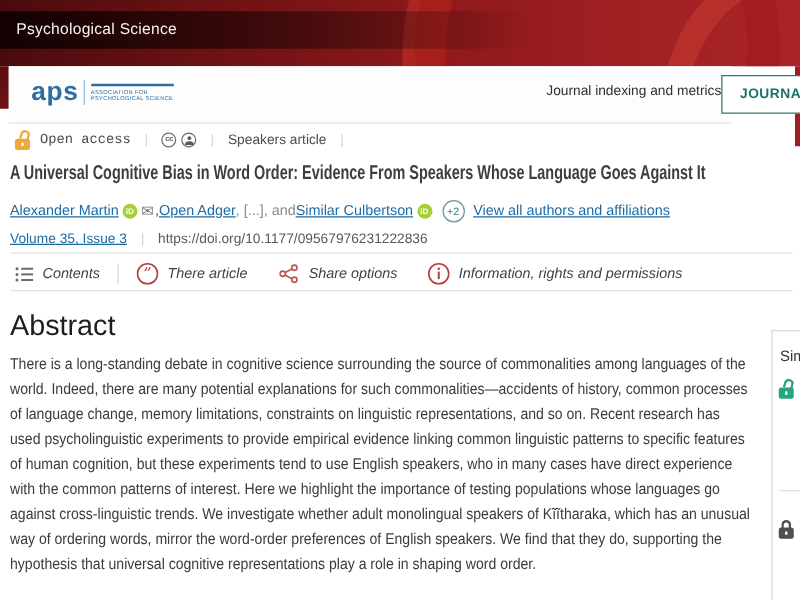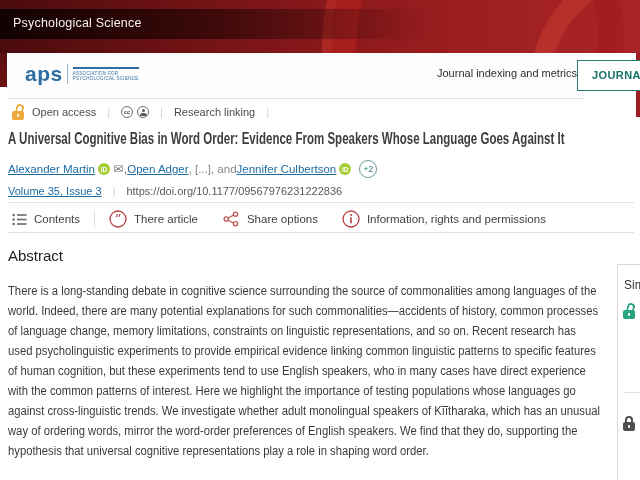--- a/index.html
+++ b/index.html
@@ -29,21 +29,21 @@
   .logo-org{border-top:2.5px solid #2e6da3;padding-top:1.5px;}
   .logo-org div{font-size:4.5px;line-height:5px;color:#2e6da3;letter-spacing:0.3px;white-space:nowrap;}
   .indexing-link{position:absolute;left:430px;top:14px;font-size:11px;color:#2f2f2f;cursor:pointer;}
   .home-btn{position:absolute;left:570px;top:7px;width:130px;height:31px;box-sizing:border-box;background:#fff;
     border:1px solid #2a7b74;color:#17716a;font-weight:bold;font-size:11px;letter-spacing:0.4px;
     line-height:29px;padding-left:14px;cursor:pointer;white-space:nowrap;}
 
   
   .meta-row{position:absolute;left:12px;top:104px;display:flex;align-items:center;font-size:11px;color:#4c4c4c;white-space:nowrap;}
   .meta-sep{color:#d4d4d4;margin:0 11px;}
-  .icon-label{display:flex;align-items:center;gap:7px;}
+  .icon-label{display:flex;align-items:center;gap:7px;font-family:Liberation Mono, monospace;}
 
   
   .lock{position:relative;display:inline-block;width:13px;height:16px;}
   .lock i{position:absolute;bottom:0;left:0;width:12px;height:9px;border-radius:2px;background:currentColor;}
   .lock i::after{content:'';position:absolute;left:5px;top:3px;width:2px;height:3px;background:#fff;border-radius:1px;}
   .lock b{position:absolute;top:1px;left:2px;width:8px;height:8px;border:2px solid currentColor;border-bottom:none;
           border-radius:4px 4px 0 0;box-sizing:border-box;}
   .lock.open b{left:4px;top:0;transform:rotate(16deg);}
   .lock.orange{color:#eda93c;}
   .lock.green{color:#26a380;}
@@ -69,25 +69,25 @@
   .more-badge{display:inline-flex;align-items:center;justify-content:center;width:16px;height:16px;border-radius:50%;
     border:1px solid #6b9b97;color:#2e7d78;font-size:8.5px;margin:0 7px 0 5px;cursor:pointer;}
   .issue-row{position:absolute;left:8px;top:185px;display:flex;align-items:center;font-size:11px;color:#595959;white-space:nowrap;}
   .issue-sep{color:#cfcfcf;margin:0 11px;}
 
   .rule{position:absolute;left:8px;width:626px;height:1px;background:#e3e3e3;}
   .rule.r1{top:202px;} .rule.r2{top:232px;}
 
   
   .toolbar{position:absolute;left:12px;top:206px;height:26px;display:flex;align-items:center;white-space:nowrap;}
-  .tb-item{display:flex;align-items:center;gap:7px;margin-right:24px;font-size:11.5px;color:#3f3f3f;cursor:pointer;}
+  .tb-item{display:flex;align-items:center;gap:7px;margin-right:24px;font-size:11.5px;color:#3f3f3f;cursor:pointer;font-style:italic;}
   .tb-div{width:1px;height:16px;background:#d8d8d8;margin:0 14px 0 0;}
 
   
-  .abs-heading{position:absolute;left:8px;top:247px;font-size:15px;font-weight:500;color:#1e1e1e;}
+  .abs-heading{position:absolute;left:8px;top:247px;font-size:23px;font-weight:500;color:#1e1e1e;}
   .abs-body{position:absolute;left:8px;top:281px;width:660px;font-size:12.5px;line-height:20px;color:#3b3b3b;
     transform:scaleX(0.9);transform-origin:0 0;}
 
   
   .sidebar{position:absolute;left:617px;top:264px;width:60px;height:216px;background:#fff;
     border-left:1px solid #d9d9d9;border-top:1px solid #d9d9d9;}
   .sb-heading{position:absolute;left:6px;top:13px;font-size:12px;color:#333;white-space:nowrap;}
   .sb-item1{position:absolute;left:5px;top:38px;cursor:pointer;}
   .sb-div{position:absolute;left:6px;top:127px;width:50px;height:1px;background:#e0e0e0;}
   .sb-item2{position:absolute;left:5px;top:150px;cursor:pointer;}
@@ -125,36 +125,37 @@
         <i></i>
       </span>
     <span>Open access</span>
   </span>
   <span class="meta-sep">|</span>
   <span class="lic-icons">
     <span class="circ">cc</span>
     <span class="person"></span>
   </span>
   <span class="meta-sep">|</span>
-  <span>Research linking</span>
+  <span>Speakers article</span>
   <span class="meta-sep">|</span>
 </div>
 
 <h1 class="article-title" style="margin:0;">A Universal Cognitive Bias in Word Order: Evidence From Speakers Whose Language Goes Against It</h1>
 
 <div class="authors">
   <a class="lnk">Alexander Martin</a>
   <span class="orcid">iD</span>
   <span class="envelope">✉</span>
   <span>, </span>
   <a class="lnk">Open Adger</a>
   <span class="etal">, [...], and </span>
-  <a class="lnk">Jennifer Culbertson</a>
+  <a class="lnk">Similar Culbertson</a>
   <span class="orcid">iD</span>
   <span class="more-badge">+2</span>
+  <a class="lnk">View all authors and affiliations</a>
 </div>
 
 <div class="issue-row">
   <a class="lnk">Volume 35, Issue 3</a>
   <span class="issue-sep">|</span>
   <span>https://doi.org/10.1177/09567976231222836</span>
 </div>
 
 <div class="rule r1"></div>
 

